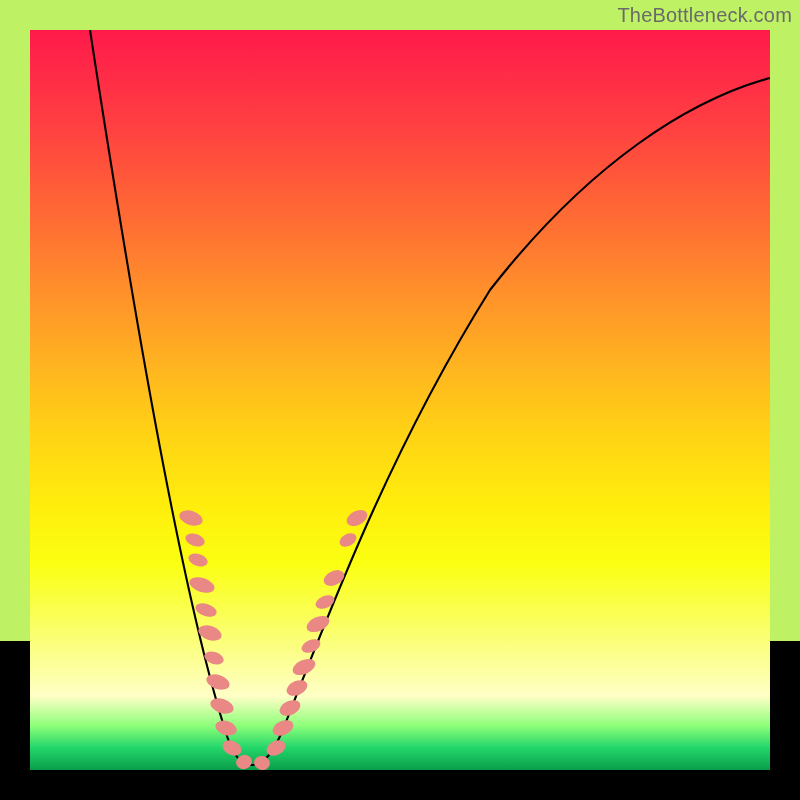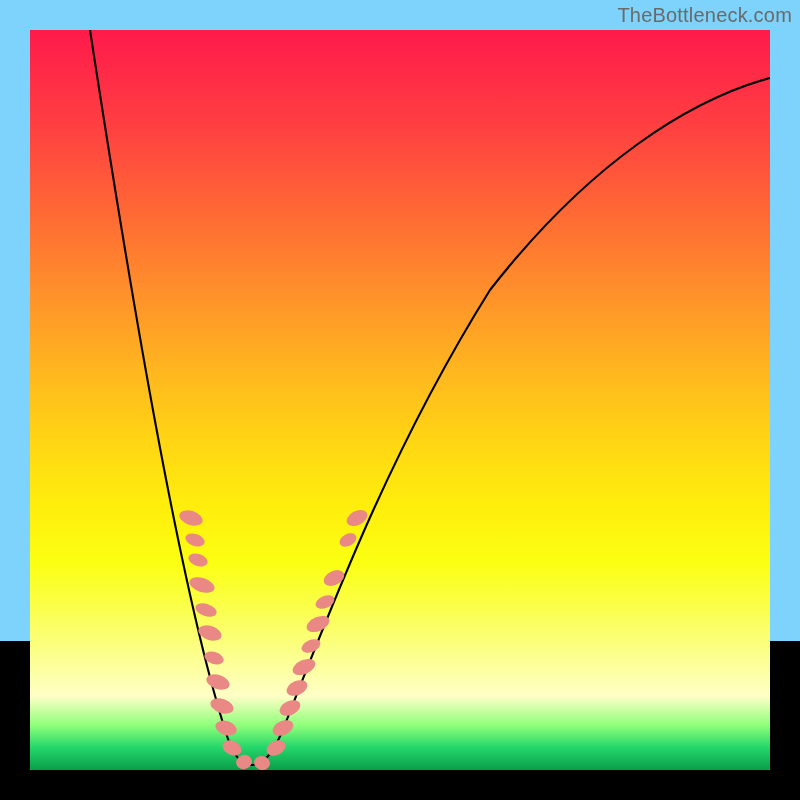--- a/index.html
+++ b/index.html
@@ -10,21 +10,21 @@
     background: #000;
     overflow: hidden;
     font-family: Arial, Helvetica, sans-serif;
   }
   .frame {
     position: absolute;
     top: 0;
     left: 0;
     width: 800px;
     height: 641px;
-    background: #7dd3fc;
+    background: #bef264;
   }
   .plot-area {
     position: absolute;
     top: 30px;
     left: 30px;
     width: 740px;
     height: 740px;
     
     background: linear-gradient(to bottom,
       #ff1a4a 0%,

